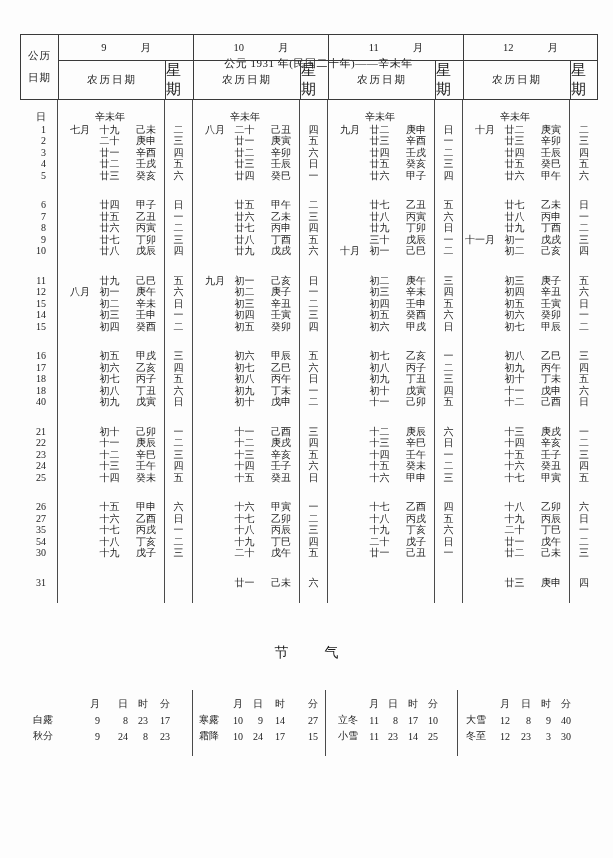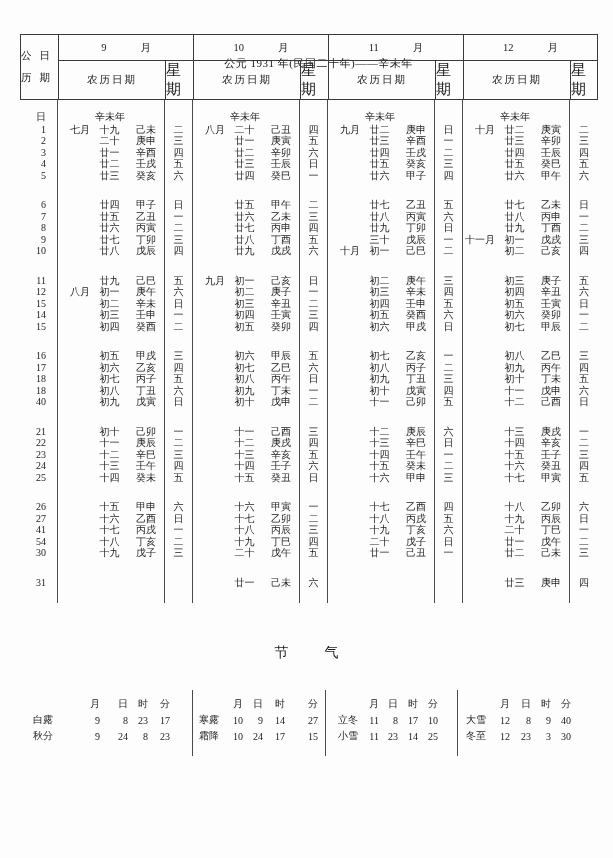--- a/index.html
+++ b/index.html
@@ -5,21 +5,21 @@
   html,body{margin:0;padding:0;}
   body{width:613px;height:858px;background:#fdfdfd;color:#1b1b1b;
        font-family:"Liberation Serif","DejaVu Serif",serif;}
   .page{position:relative;width:613px;height:858px;overflow:hidden;}
   .title{position:absolute;top:10px;left:12px;width:100%;text-align:center;
          font-size:11px;letter-spacing:0.5px;margin-top:46px;}
   
   .cal{position:absolute;left:20px;top:34px;width:578px;}
   .cal-header{display:flex;border:1px solid #3a3a3a;height:64px;}
   .cal-header *{box-sizing:border-box;}
-  .corner{width:38px;flex:none;border-right:1px solid #3a3a3a;display:flex;flex-direction:row;
+  .corner{width:38px;flex:none;border-right:1px solid #3a3a3a;display:flex;flex-direction:column;
           justify-content:center;align-items:center;font-size:10.5px;letter-spacing:1px;line-height:2.1;}
   .mgroup{width:135px;flex:none;border-right:1px solid #3a3a3a;display:flex;flex-direction:column;}
   .mgroup:last-child{border-right:none;flex:1;}
   .mtop{height:33px;border-bottom:1px solid #3a3a3a;display:flex;align-items:center;
         justify-content:center;gap:34px;font-size:10.5px;}
   .msub{flex:1;display:flex;}
   .lh{width:107px;border-right:1px solid #3a3a3a;display:flex;align-items:center;
       justify-content:center;font-size:10.5px;letter-spacing:2px;}
   .wh{flex:1;display:flex;align-items:center;justify-content:center;font-size:15px;letter-spacing:1px;}
   .cal-body{font-size:10px;line-height:1;}
@@ -906,21 +906,21 @@
           </div>
           <div class="cw">五</div>
           <div class="cl">
             <div class="lm"></div>
             <div class="ld">十九</div>
             <div class="gz">丙辰</div>
           </div>
           <div class="cw">日</div>
         </div>
         <div class="row">
-          <div class="cg">41</div>
+          <div class="cg">35</div>
           <div class="cl">
             <div class="lm"></div>
             <div class="ld">十七</div>
             <div class="gz">丙戌</div>
           </div>
           <div class="cw">一</div>
           <div class="cl">
             <div class="lm"></div>
             <div class="ld">十八</div>
             <div class="gz">丙辰</div>

